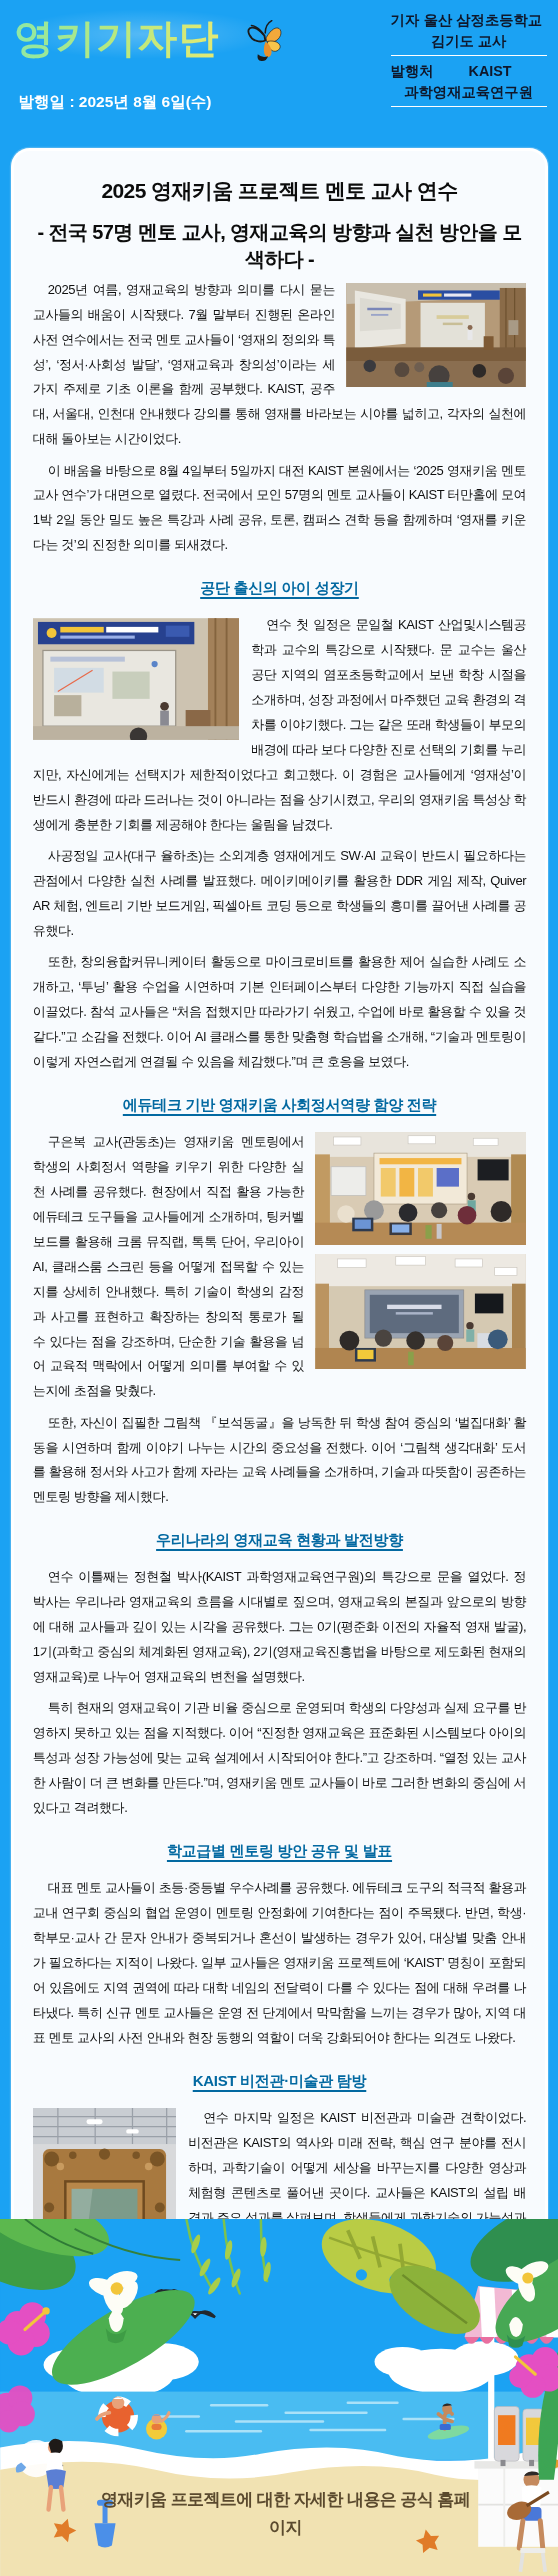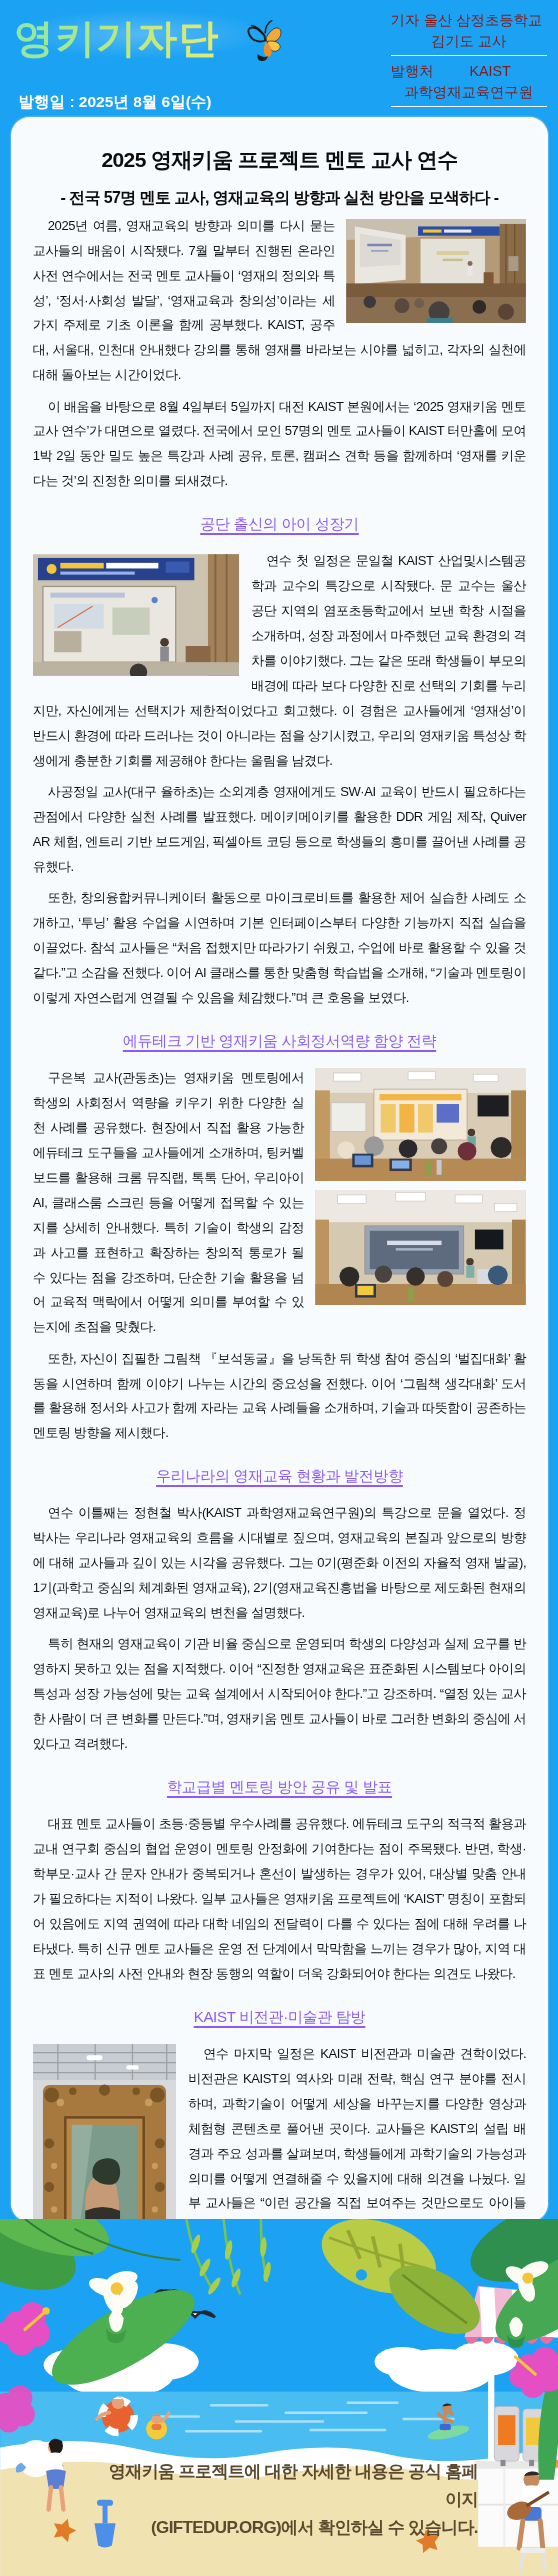--- a/index.html
+++ b/index.html
@@ -1,53 +1,53 @@
 <!DOCTYPE html>
 <html lang="ko" style="font-size:10px"><head>
 <meta charset="utf-8">
 <style>
   html,body{margin:0;padding:0;}
   body{font-family:"Liberation Sans", sans-serif;}
   .page{position:relative;width:559px;height:2576px;background:#1BA2F3;overflow:hidden;}
 
   
-  .masthead{position:relative;height:117px;border-radius:30px;}
+  .masthead{position:relative;height:148px;border-radius:30px;}
   .logo{margin:0;position:absolute;left:13.7px;top:11.2px;font-size:40px;font-weight:900;letter-spacing:1.2px;
         background:linear-gradient(90deg,#8fe8a4,#b8e87e,#e4ea74);-webkit-background-clip:text;background-clip:text;color:transparent;
         text-shadow:none;}
   .logo-halo{position:absolute;left:11.2px;top:8.7px;width:261px;height:50px;border-radius:25px;
         background:radial-gradient(ellipse at center,rgba(255,255,255,.25),rgba(255,255,255,0) 70%);}
   .butterfly{position:absolute;left:247px;top:17.4px;width:38px;height:48px;transform:rotate(-10deg);}
-  .meta{position:absolute;top:10px;right:12.4px;width:156px;color:#7f1d1d;font-weight:normal;font-size:14.3px;line-height:1.45;}
+  .meta{position:absolute;top:10px;right:12.4px;width:156px;color:#0f172a;font-weight:bold;font-size:14.3px;line-height:1.45;}
   .meta-group{border-bottom:1.9px solid #fff;padding-bottom:3.7px;margin-bottom:5px;}
   .meta-row{display:flex;justify-content:space-between;}
   .meta-row .v{text-align:center;flex:1;}
   .issue-date{position:absolute;left:18.6px;top:92px;color:#fff;font-weight:bold;font-size:15.5px;}
 
   
   .card{box-sizing:border-box;margin:0 11.2px;height:2105px;overflow:hidden;background:#F8FBFE;
         border:3.1px solid rgba(255,255,255,.9);border-radius:18.6px;padding:22.3px 18.6px 18.6px;
         box-shadow:0 0 0 1.2px rgba(160,210,240,.35);}
   .title{margin:3.7px 0 0;text-align:center;font-size:21px;font-weight:700;color:#0c0c0c;letter-spacing:-0.6px;}
-  .subtitle{margin:13.7px 0 5px;text-align:center;font-size:16px;font-weight:900;color:#0c0c0c;letter-spacing:-0.6px;}
+  .subtitle{margin:13.7px 0 5px;text-align:center;font-size:20px;font-weight:900;color:#0c0c0c;letter-spacing:-0.6px;}
   .card p{font-size:13px;line-height:1.92;color:#101010;text-align:justify;margin:0 0 6.2px;text-indent:15px;letter-spacing:-0.4px;}
-  .sec{clear:both;text-align:center;font-size:15px;font-weight:400;color:#8b5cf6;margin:21px 0 15px;letter-spacing:-0.3px;}
+  .sec{clear:both;text-align:center;font-size:15px;font-weight:700;color:#0369a1;margin:21px 0 15px;letter-spacing:-0.3px;}
   .sec span{text-decoration:underline;text-underline-offset:4.3px;text-decoration-thickness:1.6px;}
   .photo{overflow:hidden;}
   .photo svg{display:block;}
   .ph-r{float:right;margin:5px 0 6.2px 11.2px;}
   .ph-l{float:left;margin:5px 12.4px 6.2px 0;}
   .stack{float:right;margin:2.5px 0 6.2px 11.2px;width:211px;}
   .stack .photo{margin:0 0 8.7px;}
   .stack-l{float:left;margin:2.5px 12.4px 3.7px 0;width:143px;}
   .stack-l .photo{margin:0 0 7.4px;}
 
   
   .beach-wrap{position:absolute;left:0;bottom:0;width:559px;height:357px;}
-  .footer-note{position:absolute;left:93px;bottom:34px;width:385px;text-align:right;
+  .footer-note{position:absolute;left:93px;bottom:34px;width:385px;text-align:center;
         color:#5b4a2e;font-size:17px;font-weight:bold;letter-spacing:-0.6px;line-height:1.65;}
 </style>
 </head>
 <body>
 
 <div class="page">
 
   <header class="masthead">
     <div class="logo-halo"></div>
     <h1 class="logo">영키기자단</h1>
@@ -480,18 +480,17 @@
         <path d="M4 38 L38 38 L32 74 Q21 80 10 74 Z" fill="#4B8FE8"></path>
       </g>
 
       <g fill="#E07B28">
         <path d="M105 482 l6 12 13 2 -9 9 2 13 -12 -6 -12 6 2 -13 -9 -9 13 -2 Z" transform="rotate(18 105 495)"></path>
         <path d="M688 500 l6 12 13 2 -9 9 2 13 -12 -6 -12 6 2 -13 -9 -9 13 -2 Z" transform="rotate(-12 688 512)"></path>
       </g>
     </svg>
     <div class="footer-note">
       <div>영재키움 프로젝트에 대한 자세한 내용은 공식 홈페이지</div>
-      <div>(GIFTEDUP.ORG)에서 확인하실 수 있습니다.</div>
     </div>
   </div>
 
 </div>
 
 
 </body></html>

